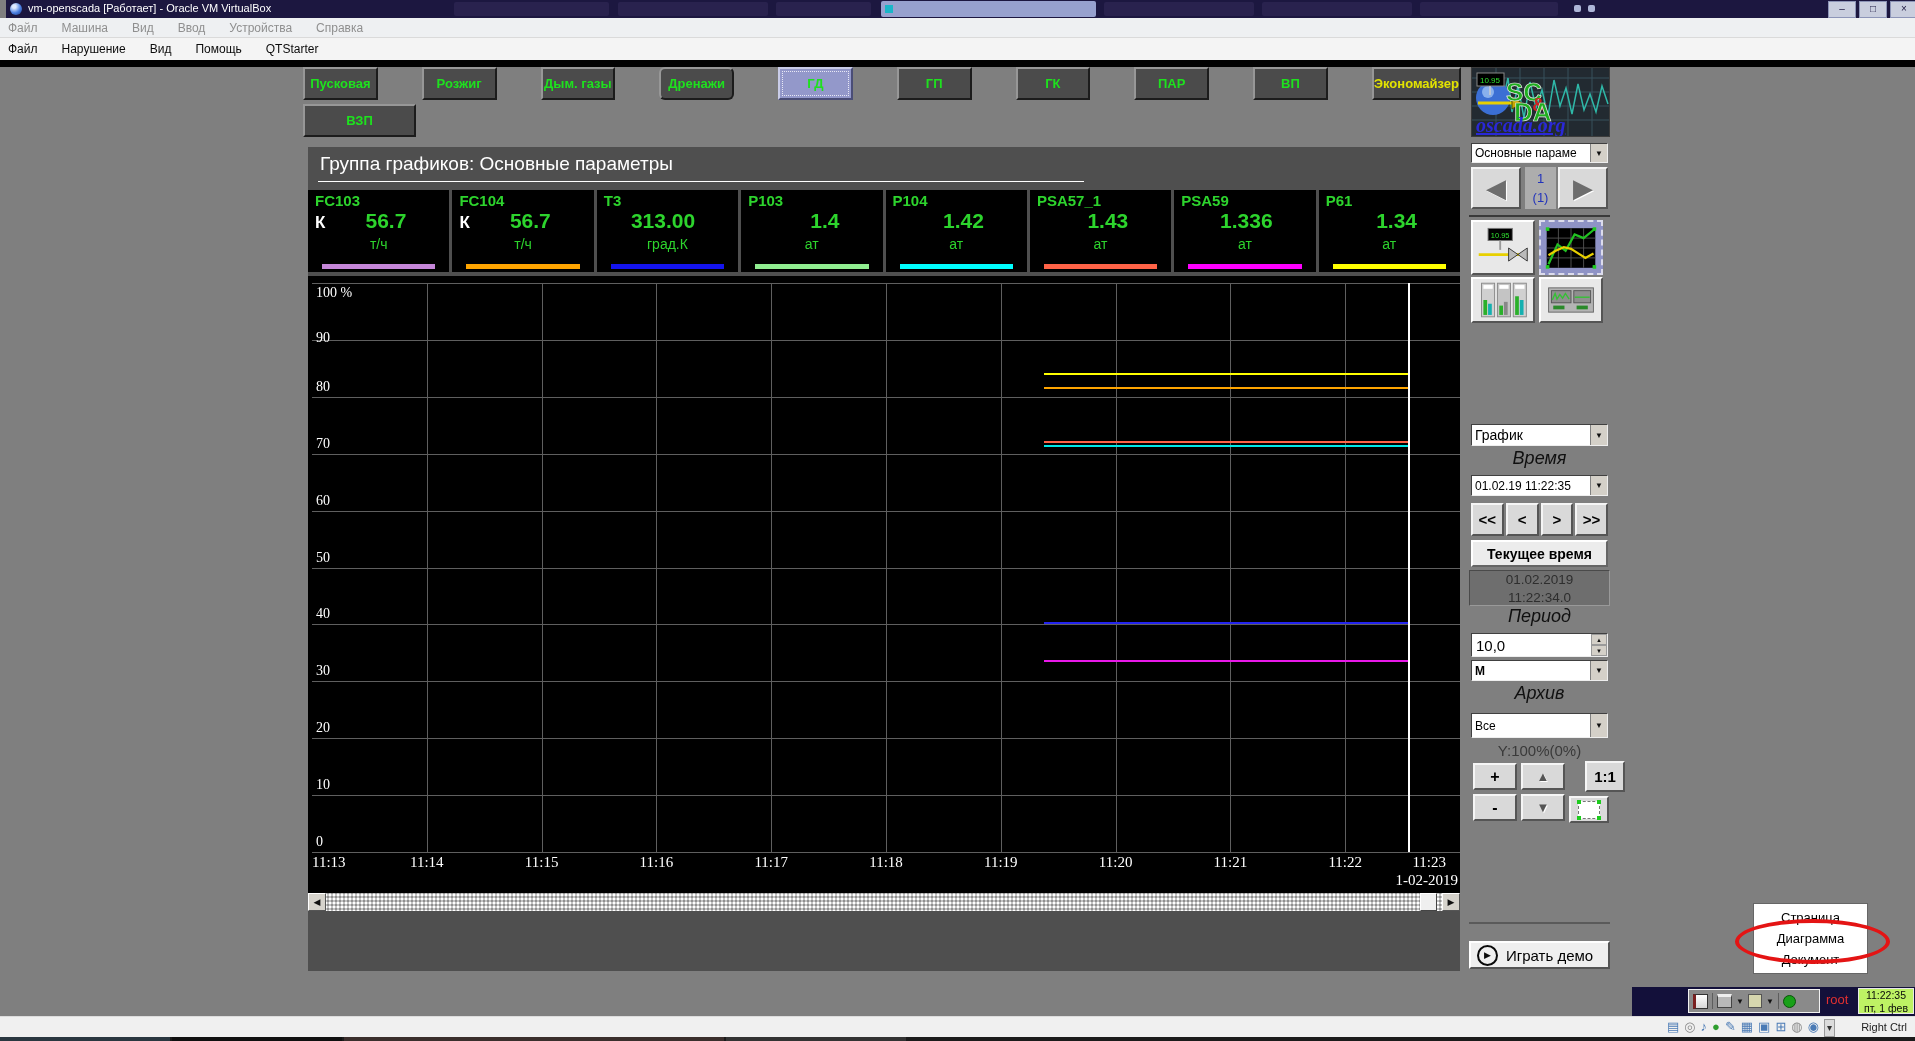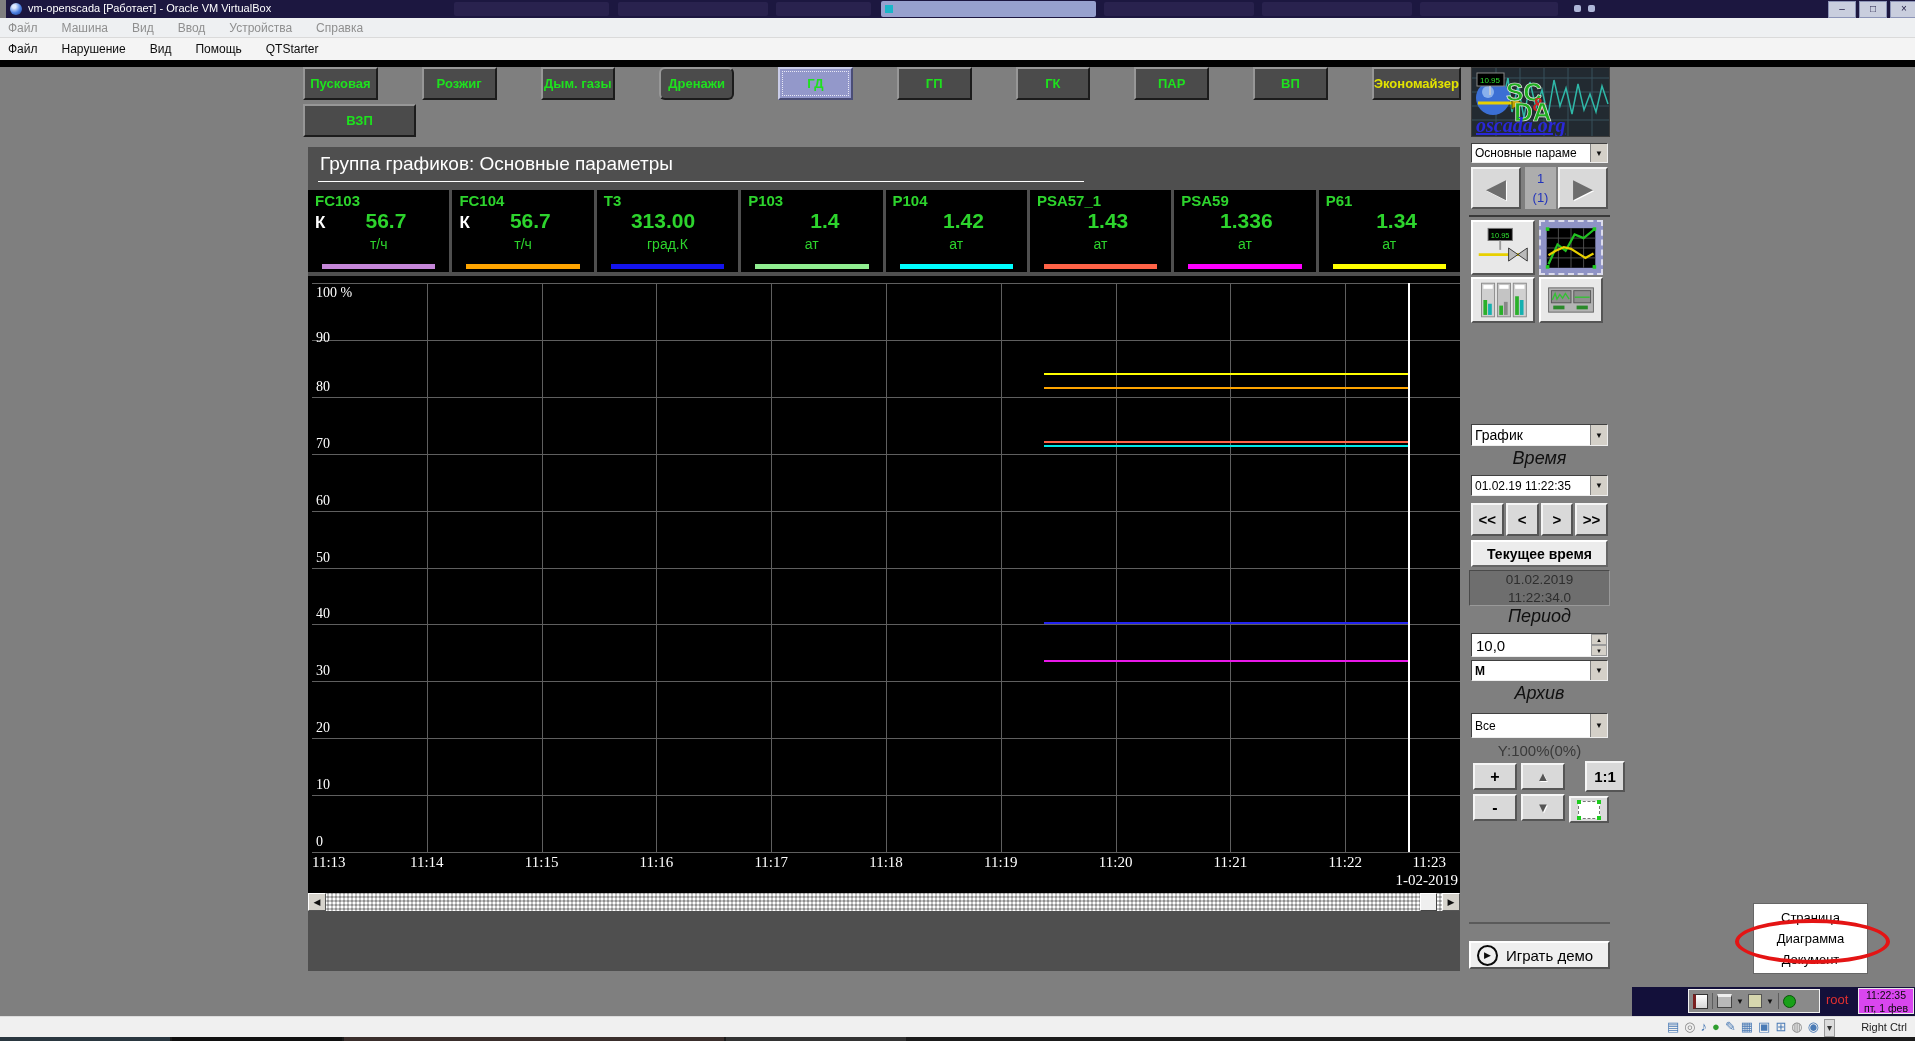--- a/index.html
+++ b/index.html
@@ -128,21 +128,21 @@
   .tray-panel{position:absolute;left:56px;top:2px;width:132px;height:24px;background:#8a8a8a;
     border:1px solid #f2f2f2;display:flex;align-items:center;gap:4px;padding:0 4px;box-sizing:border-box;}
   .tr-sep{width:1px;height:16px;background:#5d5d5d;}
   .tr-book{width:11px;height:13px;background:linear-gradient(#fff,#d8d8d8);border:1px solid #333;
     border-left:3px solid #7a2020;}
   .tr-printer{width:13px;height:10px;background:#b8b8b8;border:1px solid #444;border-top:3px solid #eee;}
   .tr-doc{width:12px;height:12px;background:#d6d6ae;border:1px solid #555;}
   .tr-caret{font-size:8px;color:#111;}
   .tr-dot{width:11px;height:11px;border-radius:50%;background:#18a018;border:1px solid #0a520a;}
   .tray-user{position:absolute;left:194px;top:5px;color:#e23030;font-size:13px;}
-  .tray-clock{position:absolute;left:226px;top:1px;width:56px;height:26px;background:#d946ef;
+  .tray-clock{position:absolute;left:226px;top:1px;width:56px;height:26px;background:#bef264;
     border:1px solid #e8e8e8;color:#0a0a0a;font-size:10.5px;line-height:13px;text-align:center;box-sizing:border-box;}
 
   
   .statusbar{position:absolute;left:0;top:1016px;width:1915px;height:21px;background:#f0f0f0;border-top:1px solid #dcdcdc;box-sizing:border-box;}
   .sb-icons{position:absolute;right:80px;top:2px;display:flex;gap:5px;font-size:13px;line-height:16px;}
   .sb-ic{color:#4a7ab5;}
   .sb-ic.grey{color:#8a8a8a;} .sb-ic.green{color:#2f9e2f;}
   .sb-ic.boxed{border:1px solid #9a9a9a;background:#dcdcdc;color:#333;padding:0 2px;font-size:10px;}
   .host-key{position:absolute;right:8px;top:4px;font-size:11px;color:#222;}
   .sliver{position:absolute;left:0;top:1037px;width:1915px;height:4px;background:#1b1b1b;}

